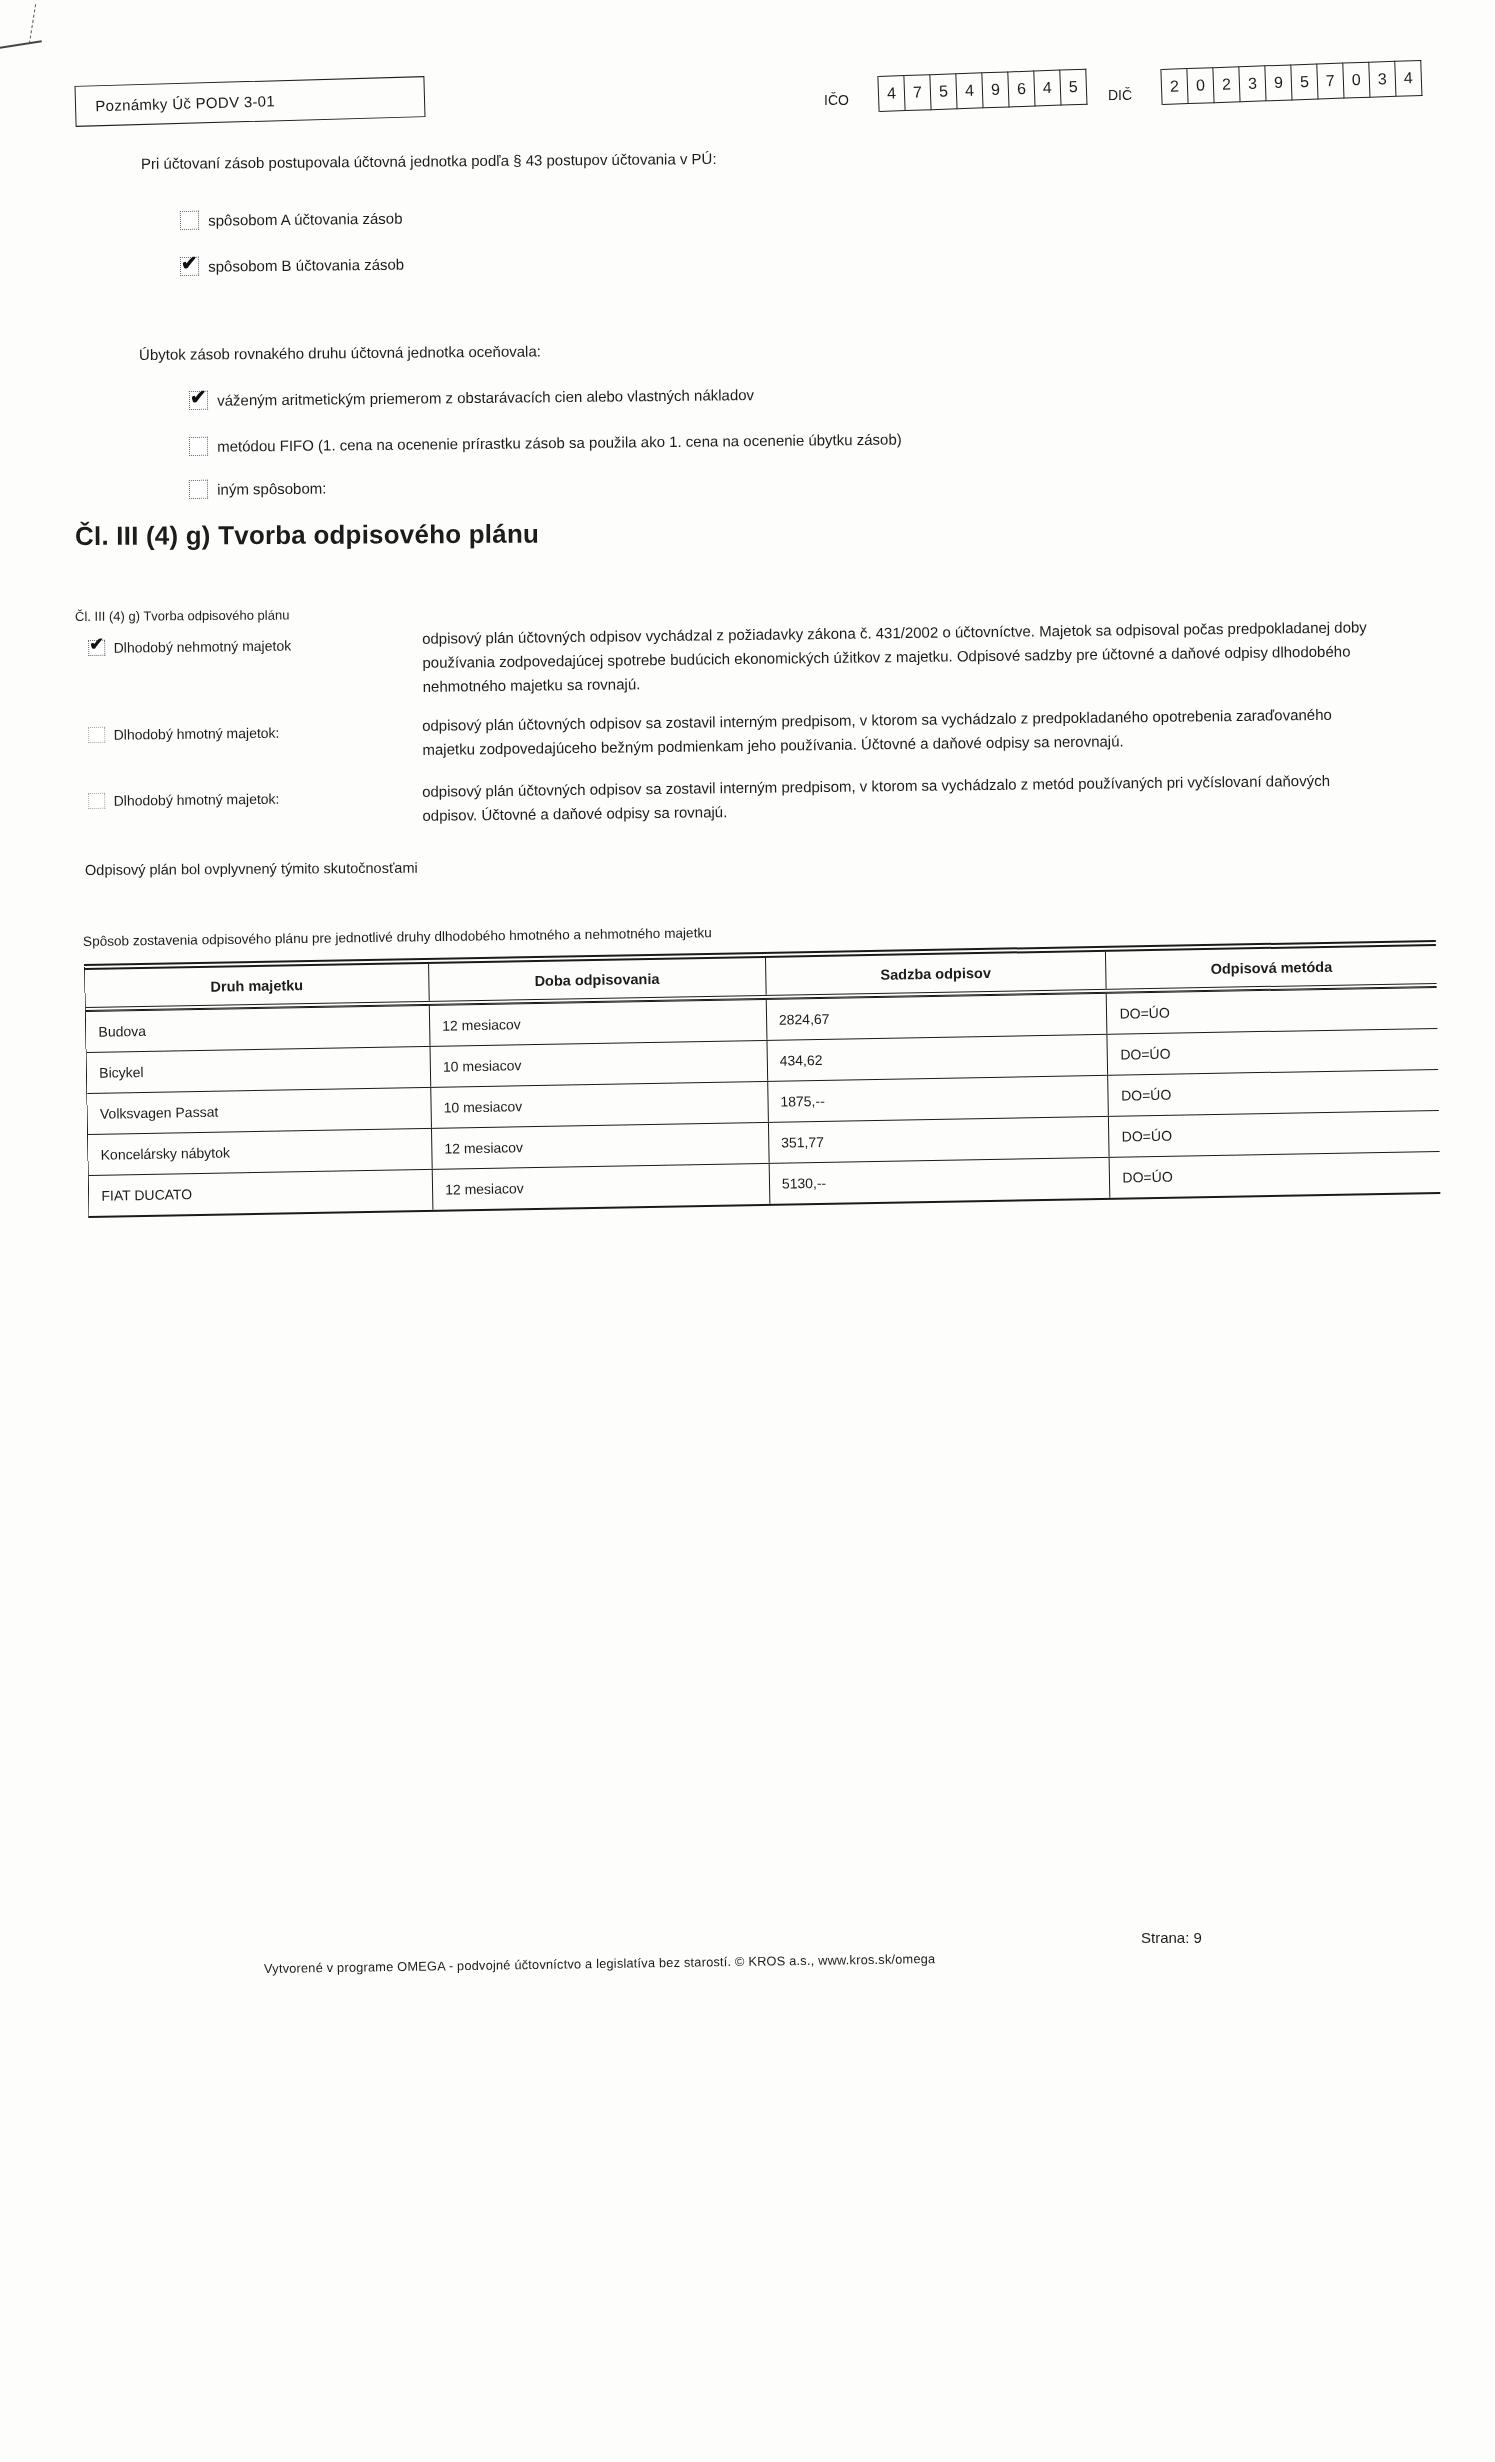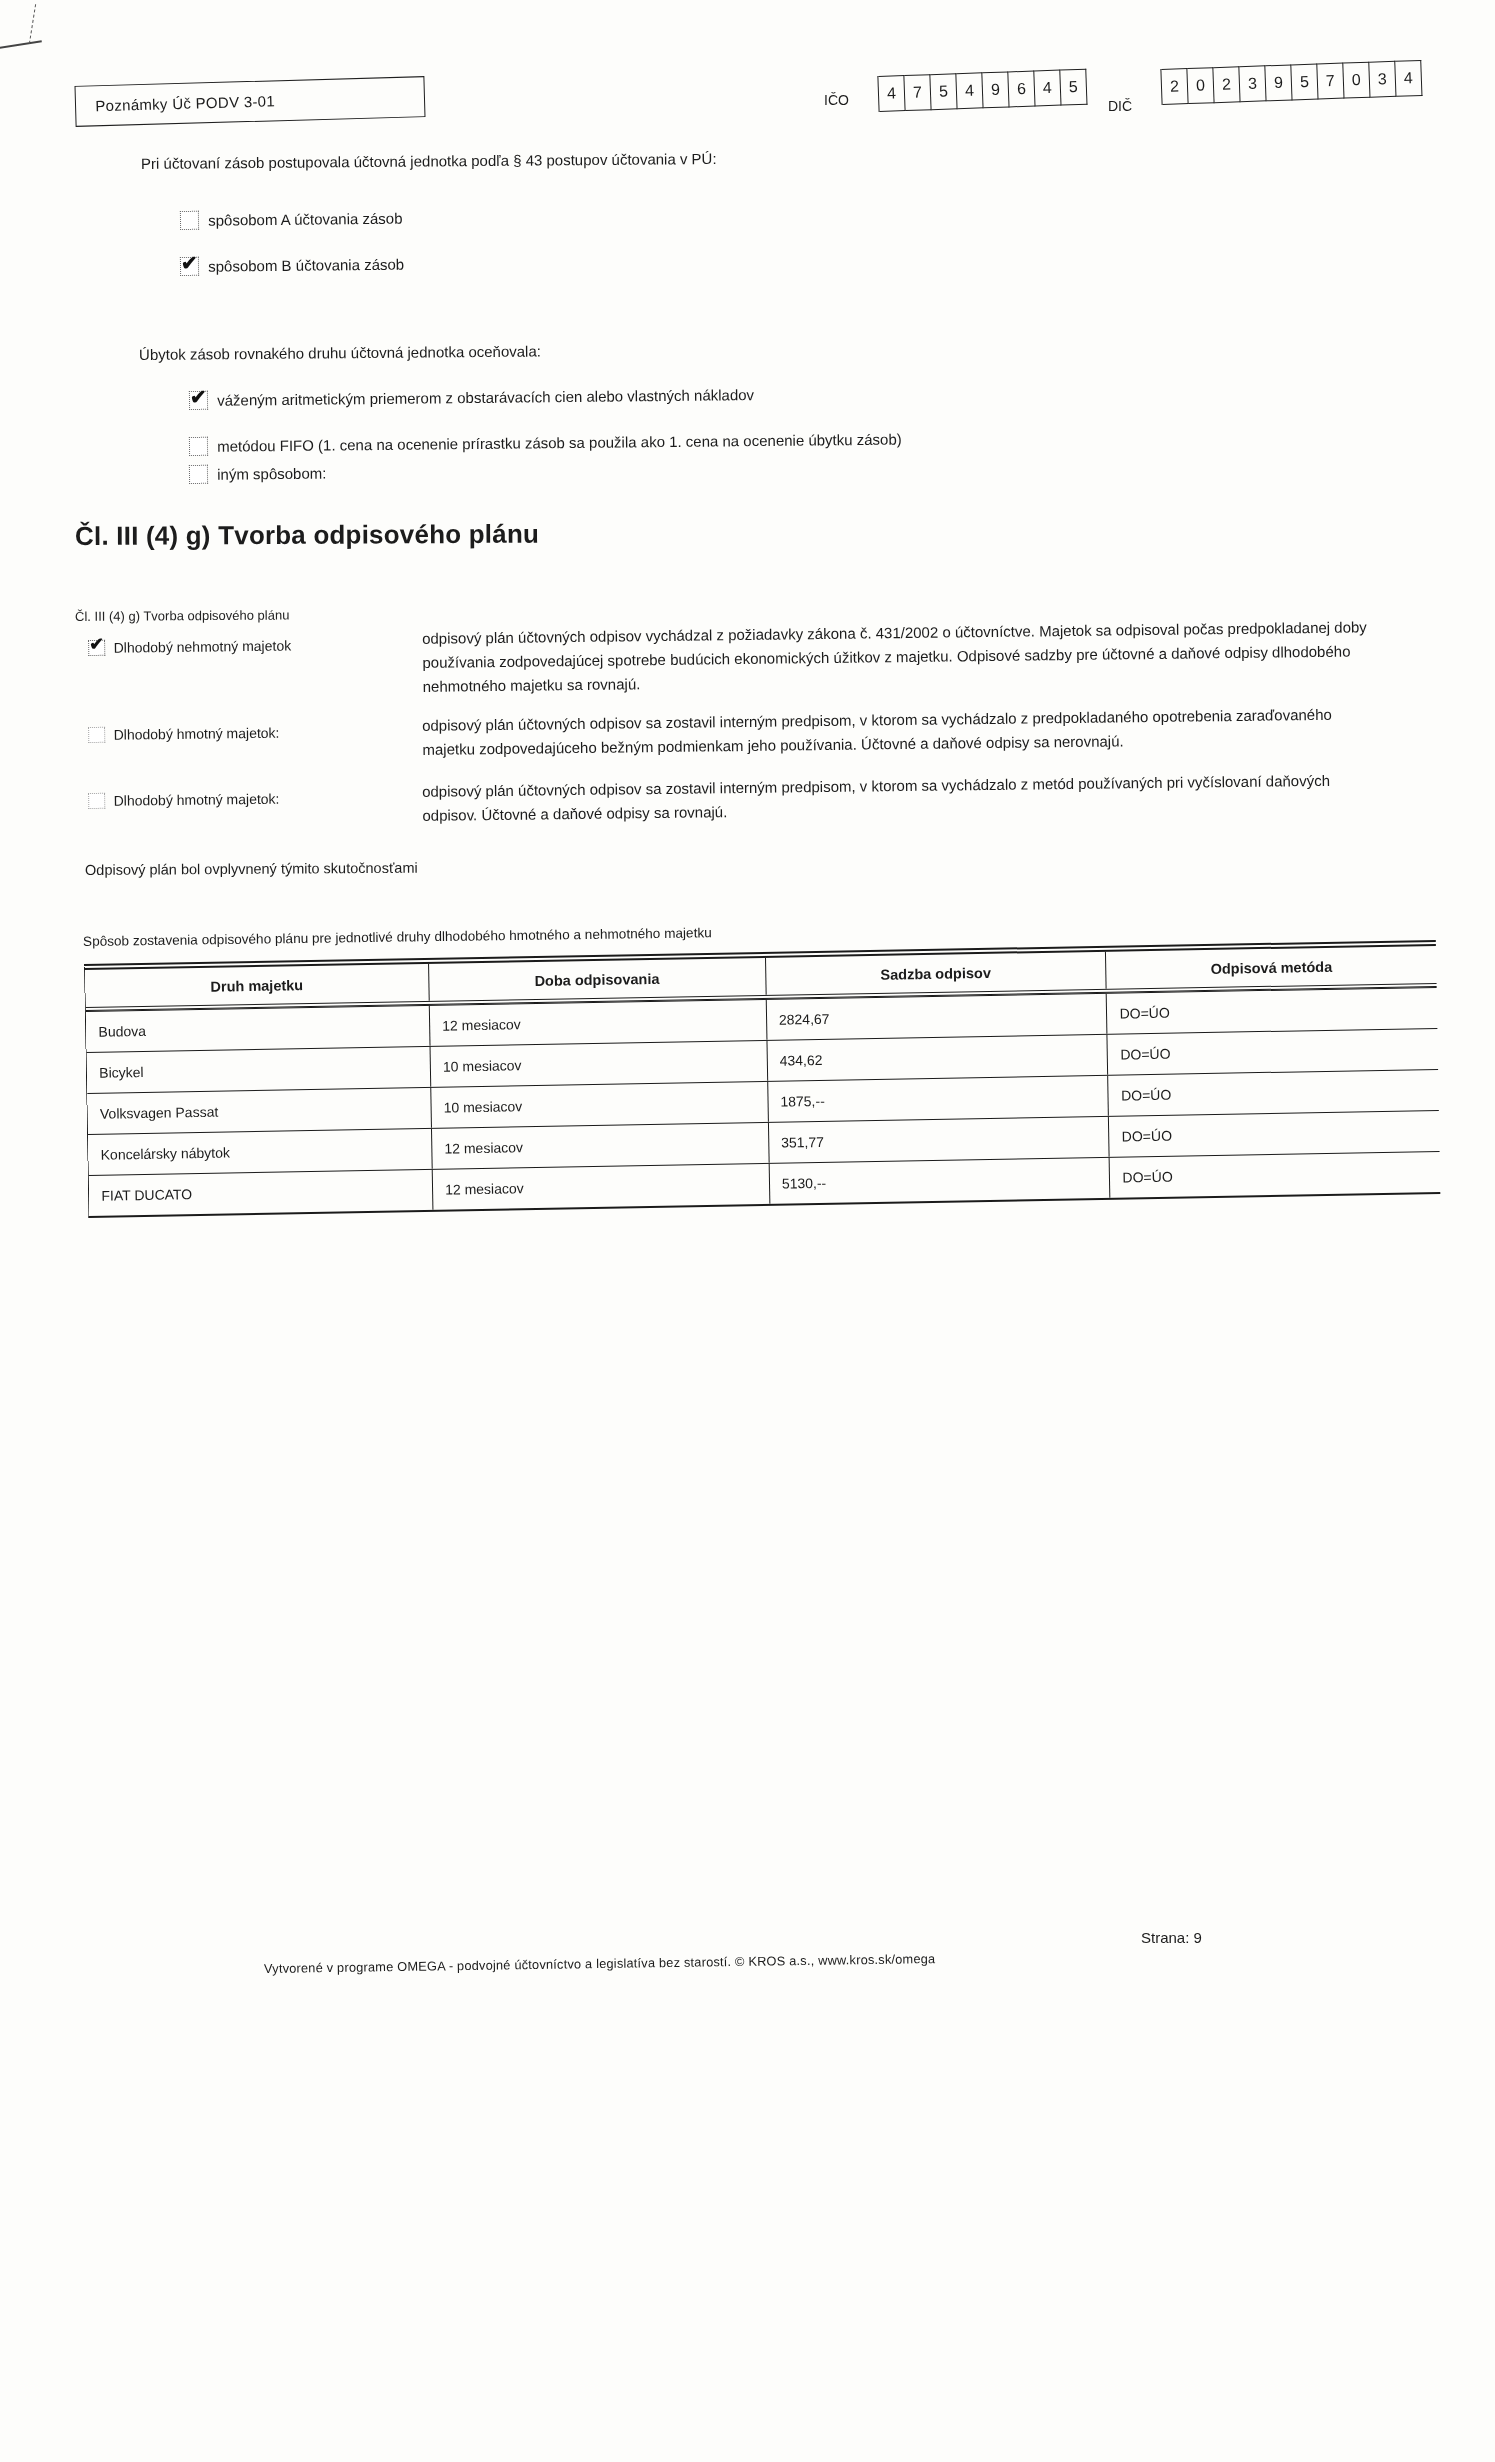--- a/index.html
+++ b/index.html
@@ -83,21 +83,21 @@
     <span class="cell">4</span>
     <span class="cell">7</span>
     <span class="cell">5</span>
     <span class="cell">4</span>
     <span class="cell">9</span>
     <span class="cell">6</span>
     <span class="cell">4</span>
     <span class="cell">5</span>
   </div>
 
-  <span class="abs id-label" style="left:1108px; top:98px;">DIČ</span>
+  <span class="abs id-label" style="left:1108px; top:87px;">DIČ</span>
   <div class="abs cells" style="left:1161px; top:69px;">
     <span class="cell">2</span>
     <span class="cell">0</span>
     <span class="cell">2</span>
     <span class="cell">3</span>
     <span class="cell">9</span>
     <span class="cell">5</span>
     <span class="cell">7</span>
     <span class="cell">0</span>
     <span class="cell">3</span>
@@ -126,21 +126,21 @@
         <span class="mark">✔</span>
       </span>
     <span class="opt-label">váženým aritmetickým priemerom z obstarávacích cien alebo vlastných nákladov</span>
   </div>
   <div class="abs opt" style="left:189px; top:437px;">
     <span class="cb">
         <span class="mark"></span>
       </span>
     <span class="opt-label">metódou FIFO (1. cena na ocenenie prírastku zásob sa použila ako 1. cena na ocenenie úbytku zásob)</span>
   </div>
-  <div class="abs opt" style="left:189px; top:465px;justify-content:flex-end;">
+  <div class="abs opt" style="left:189px; top:480px;justify-content:flex-end;">
     <span class="cb">
         <span class="mark"></span>
       </span>
     <span class="opt-label">iným spôsobom:</span>
   </div>
 
   <div class="abs sec-title" style="left:75px; top:521px;">Čl. III (4) g) Tvorba odpisového plánu</div>
   <div class="abs sec-sub" style="left:75px; top:609px;">Čl. III (4) g) Tvorba odpisového plánu</div>
 
   <div class="abs dep-item" style="top:631px;">

